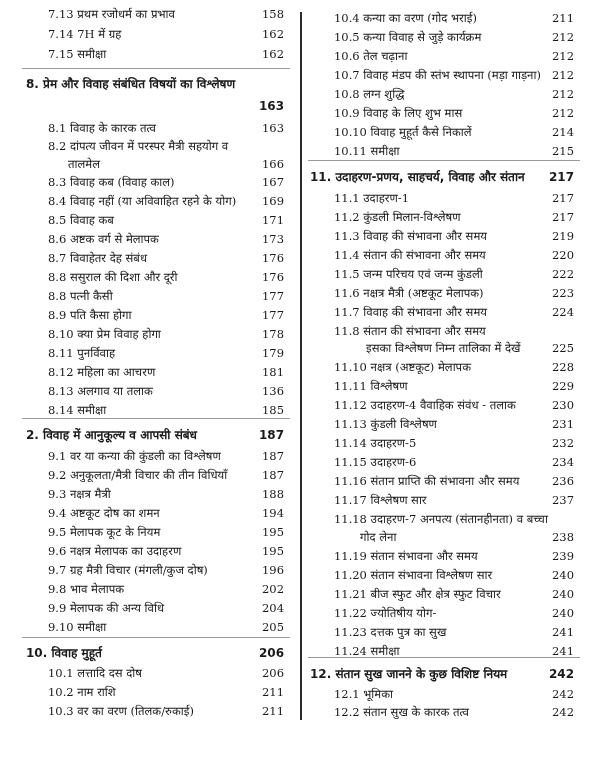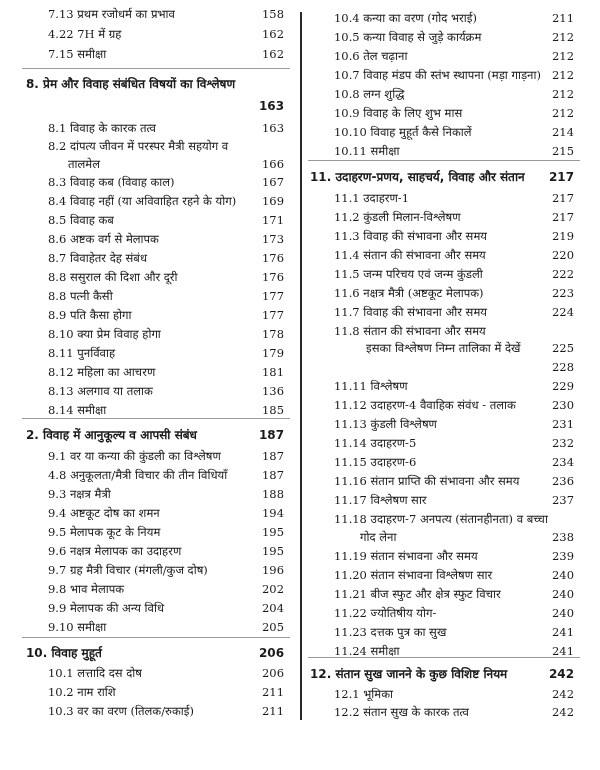--- a/index.html
+++ b/index.html
@@ -39,21 +39,21 @@
 <div>
   <div class="col col-left" id="col-left">
       <div class="divider" style="top: 68px; left: 22px; right: 6px;"></div>
       <div class="divider" style="top: 418px; left: 22px; right: 6px;"></div>
       <div class="divider" style="top: 637px; left: 22px; right: 6px;"></div>
       <div class="row sub" style="top: 4px;">
         <span class="lbl">7.13 प्रथम रजोधर्म का प्रभाव</span>
         <span class="pg">158</span>
       </div>
       <div class="row sub" style="top: 24px;">
-        <span class="lbl">4.22 7H में ग्रह</span>
+        <span class="lbl">7.14 7H में ग्रह</span>
         <span class="pg">162</span>
       </div>
       <div class="row sub" style="top: 44px;">
         <span class="lbl">7.15 समीक्षा</span>
         <span class="pg">162</span>
       </div>
       <div class="row chap" style="top: 74px;">
         <span class="lbl">8. प्रेम और विवाह संबंधित विषयों का विश्लेषण</span>
         <span class="pg"></span>
       </div>
@@ -127,21 +127,21 @@
       </div>
       <div class="row chap" style="top: 425px;">
         <span class="lbl">2. विवाह में आनुकूल्य व आपसी संबंध</span>
         <span class="pg">187</span>
       </div>
       <div class="row sub" style="top: 446px;">
         <span class="lbl">9.1 वर या कन्या की कुंडली का विश्लेषण</span>
         <span class="pg">187</span>
       </div>
       <div class="row sub" style="top: 465px;">
-        <span class="lbl">4.8 अनुकूलता/मैत्री विचार की तीन विधियाँ</span>
+        <span class="lbl">9.2 अनुकूलता/मैत्री विचार की तीन विधियाँ</span>
         <span class="pg">187</span>
       </div>
       <div class="row sub" style="top: 484px;">
         <span class="lbl">9.3 नक्षत्र मैत्री</span>
         <span class="pg">188</span>
       </div>
       <div class="row sub" style="top: 503px;">
         <span class="lbl">9.4 अष्टकूट दोष का शमन</span>
         <span class="pg">194</span>
       </div>
@@ -256,20 +256,21 @@
       </div>
       <div class="row sub" style="top: 321px;">
         <span class="lbl">11.8 संतान की संभावना और समय</span>
         <span class="pg"></span>
       </div>
       <div class="row sub3" style="top: 338px;">
         <span class="lbl">इसका विश्लेषण निम्न तालिका में देखें</span>
         <span class="pg">225</span>
       </div>
       <div class="row sub" style="top: 357px;">
+        <span class="lbl">11.10 नक्षत्र (अष्टकूट) मेलापक</span>
         <span class="pg">228</span>
       </div>
       <div class="row sub" style="top: 376px;">
         <span class="lbl">11.11 विश्लेषण</span>
         <span class="pg">229</span>
       </div>
       <div class="row sub" style="top: 395px;">
         <span class="lbl">11.12 उदाहरण-4 वैवाहिक संवंध - तलाक</span>
         <span class="pg">230</span>
       </div>

